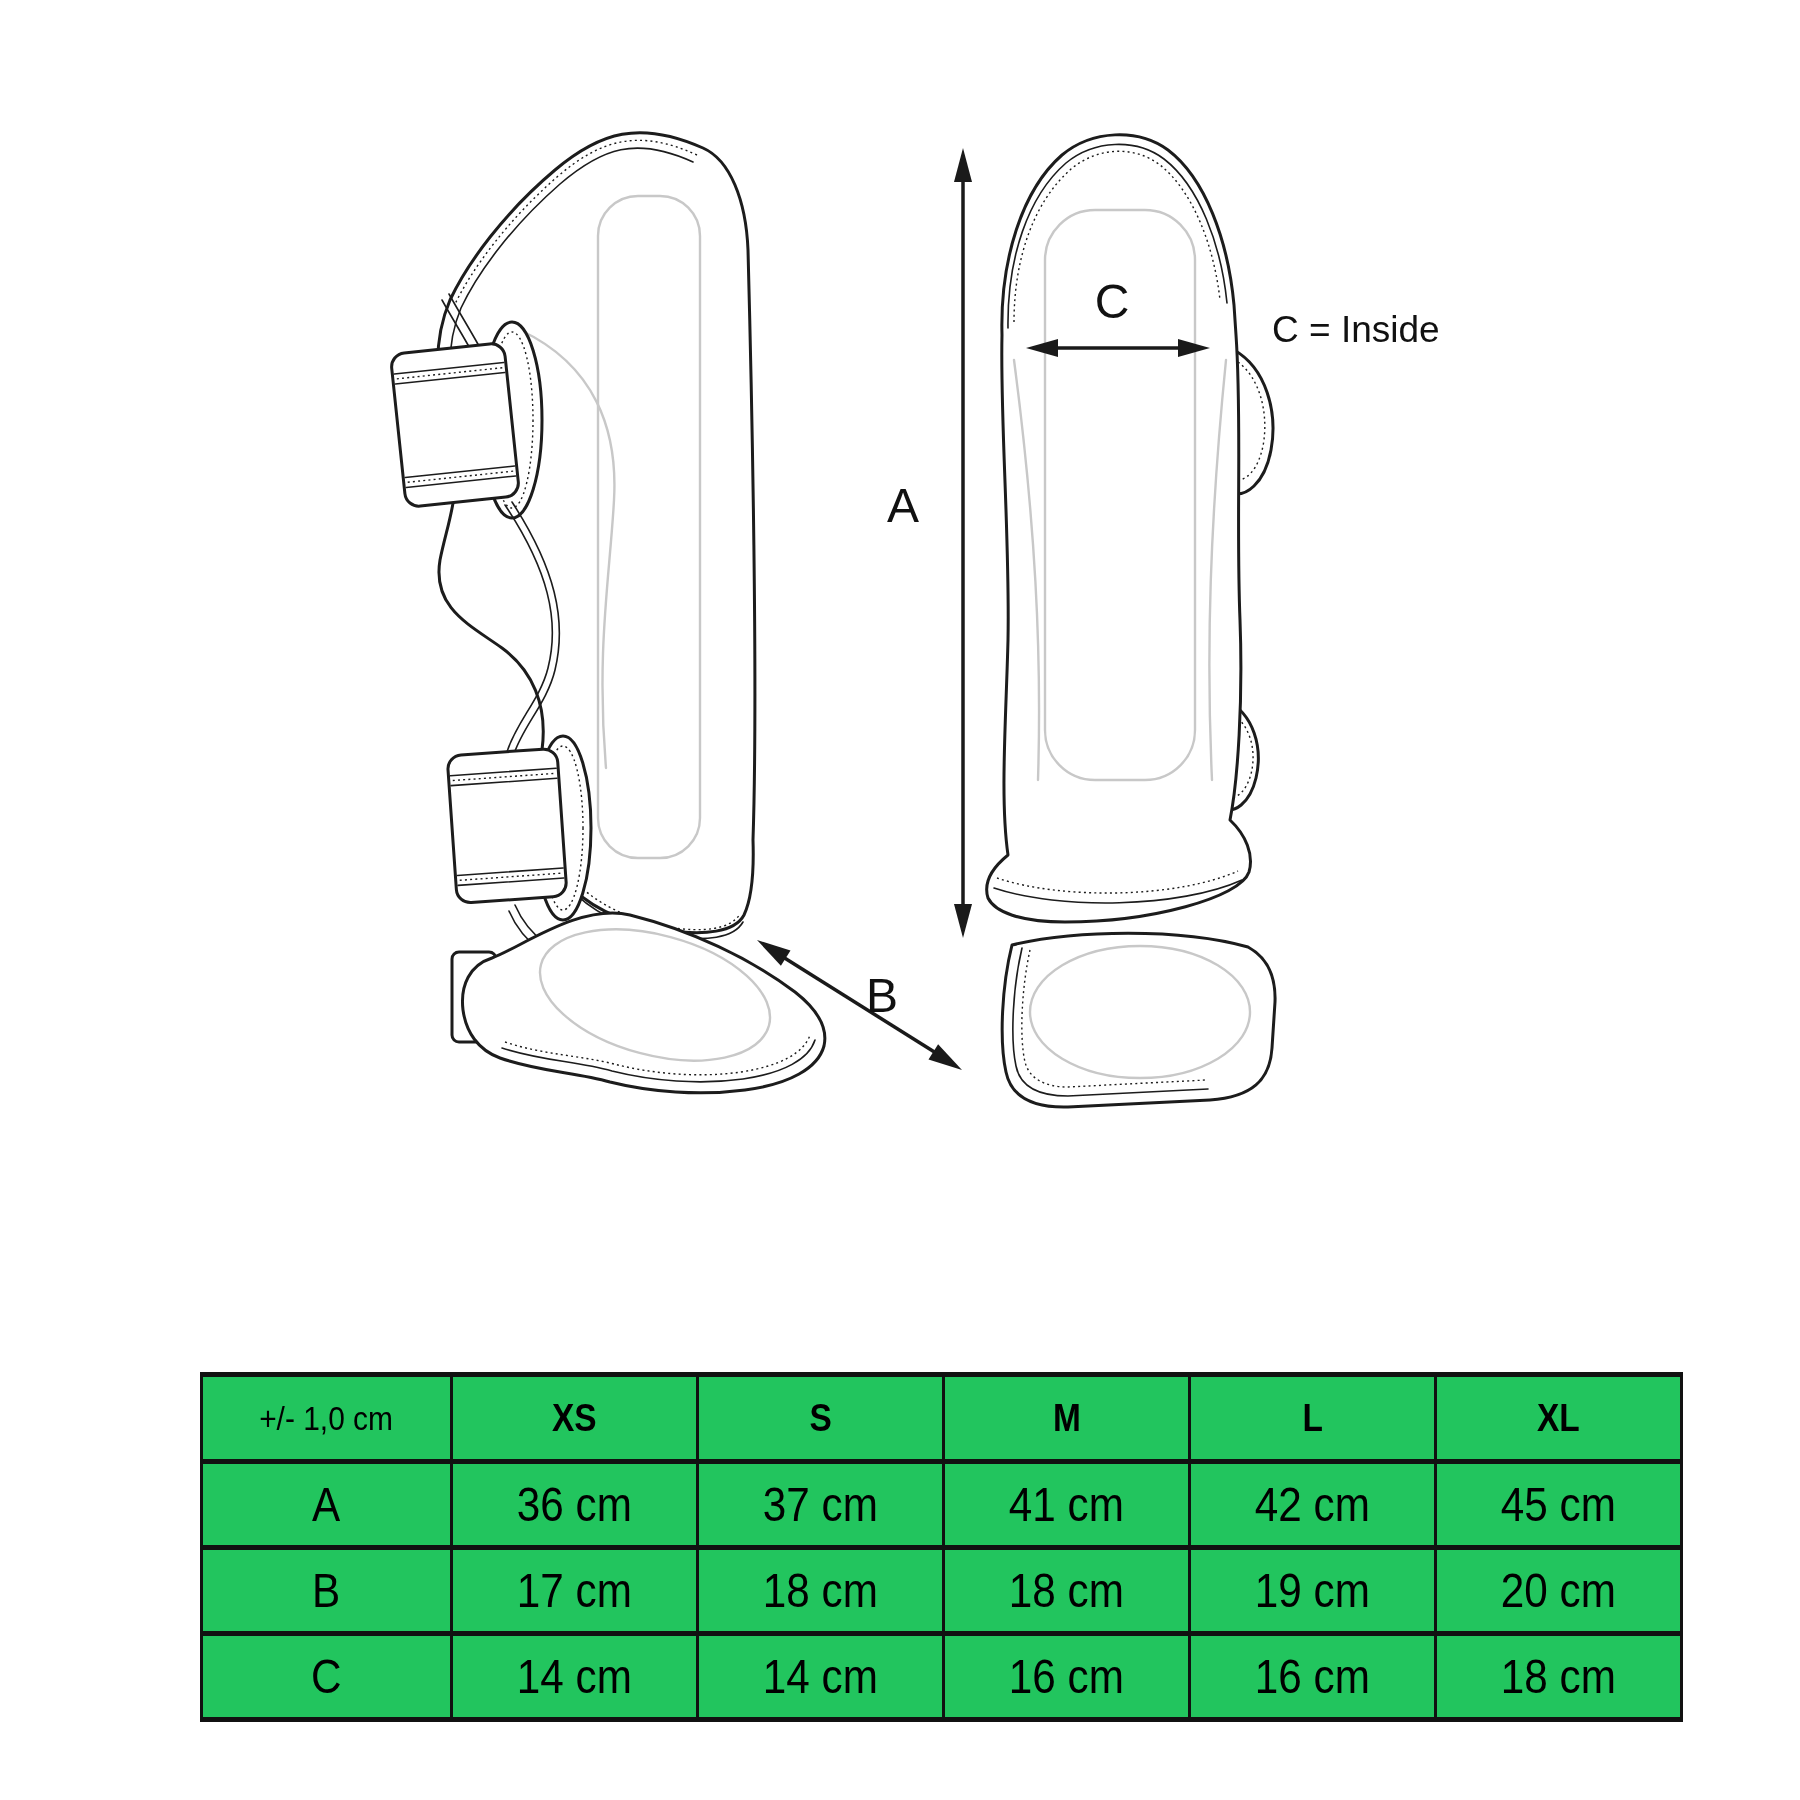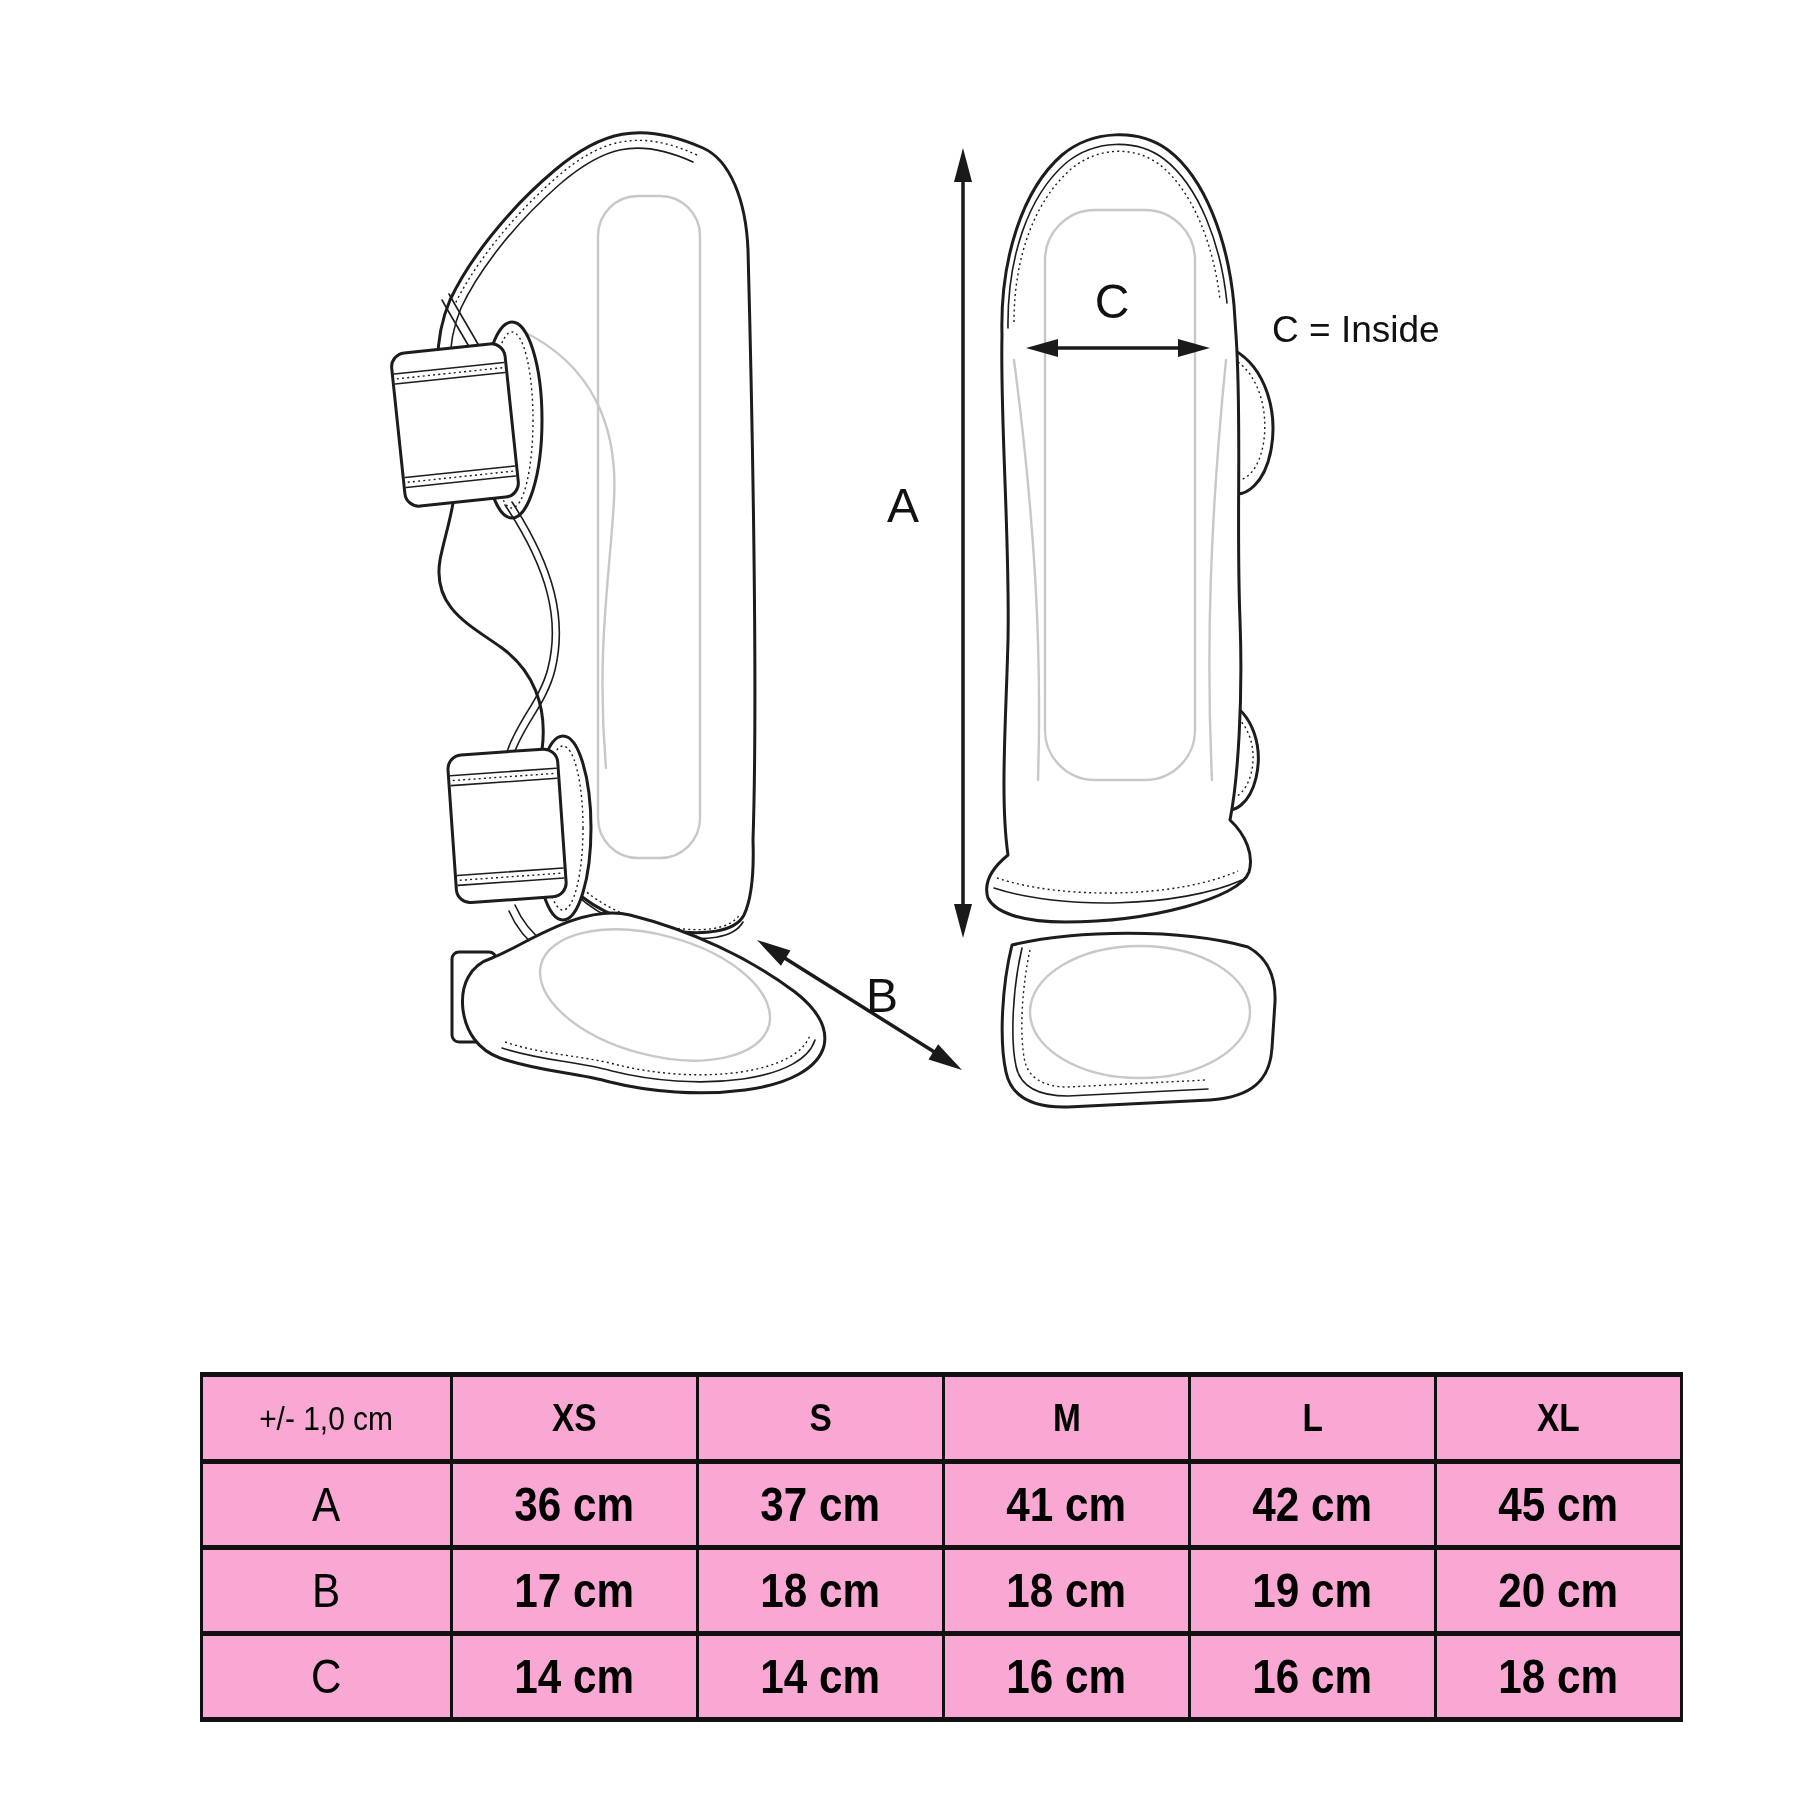--- a/index.html
+++ b/index.html
@@ -21,21 +21,21 @@
     top: 0;
   }
   
   .size-table {
     position: absolute;
     left: 200px;
     top: 1372px;
     width: 1480px;
     border-collapse: collapse;
     table-layout: fixed;
-    background: #f9a8d4;
+    background: #22c55e;
     color: #000000;
   }
   .size-table td, .size-table th {
     border-left: 3px solid #111111;
     border-right: 3px solid #111111;
     border-top: 5px solid #111111;
     border-bottom: 5px solid #111111;
     text-align: center;
     vertical-align: middle;
     padding: 0;
@@ -47,21 +47,21 @@
   .size-table tr         { height: 86px; }
   .size-table tr.head-row { height: 87px; }
   .cond {
     display: inline-block;
     transform: scaleX(0.88);
     transform-origin: center center;
   }
   .tol-cell   { font-size: 34px; font-weight: 400; }
   .size-head  { font-size: 38px; font-weight: 700; }
   .dim-label  { font-size: 48px; font-weight: 400; }
-  .dim-value  { font-size: 48px; font-weight: 700; }
+  .dim-value  { font-size: 48px; font-weight: 400; }
   .lnw  { fill: #ffffff; stroke: #1c1c1c; stroke-width: 3; stroke-linejoin: round; }
   .thin { fill: none; stroke: #1c1c1c; stroke-width: 1.6; stroke-linecap: round; }
   .stitch { fill: none; stroke: #1c1c1c; stroke-width: 1.4; stroke-dasharray: 2 3.2; }
   .seam { fill: none; stroke: #c8c8c8; stroke-width: 2.4; stroke-linecap: round; }
   .dim  { fill: none; stroke: #1a1a1a; stroke-width: 3.5; }
   .head { fill: #1a1a1a; stroke: none; }
   .dimlabel { font-family: "Liberation Sans", sans-serif; font-size: 48px; fill: #111111; }
   .notelabel { font-family: "Liberation Sans", sans-serif; font-size: 37px; fill: #111111; }
 </style>
 </head>

